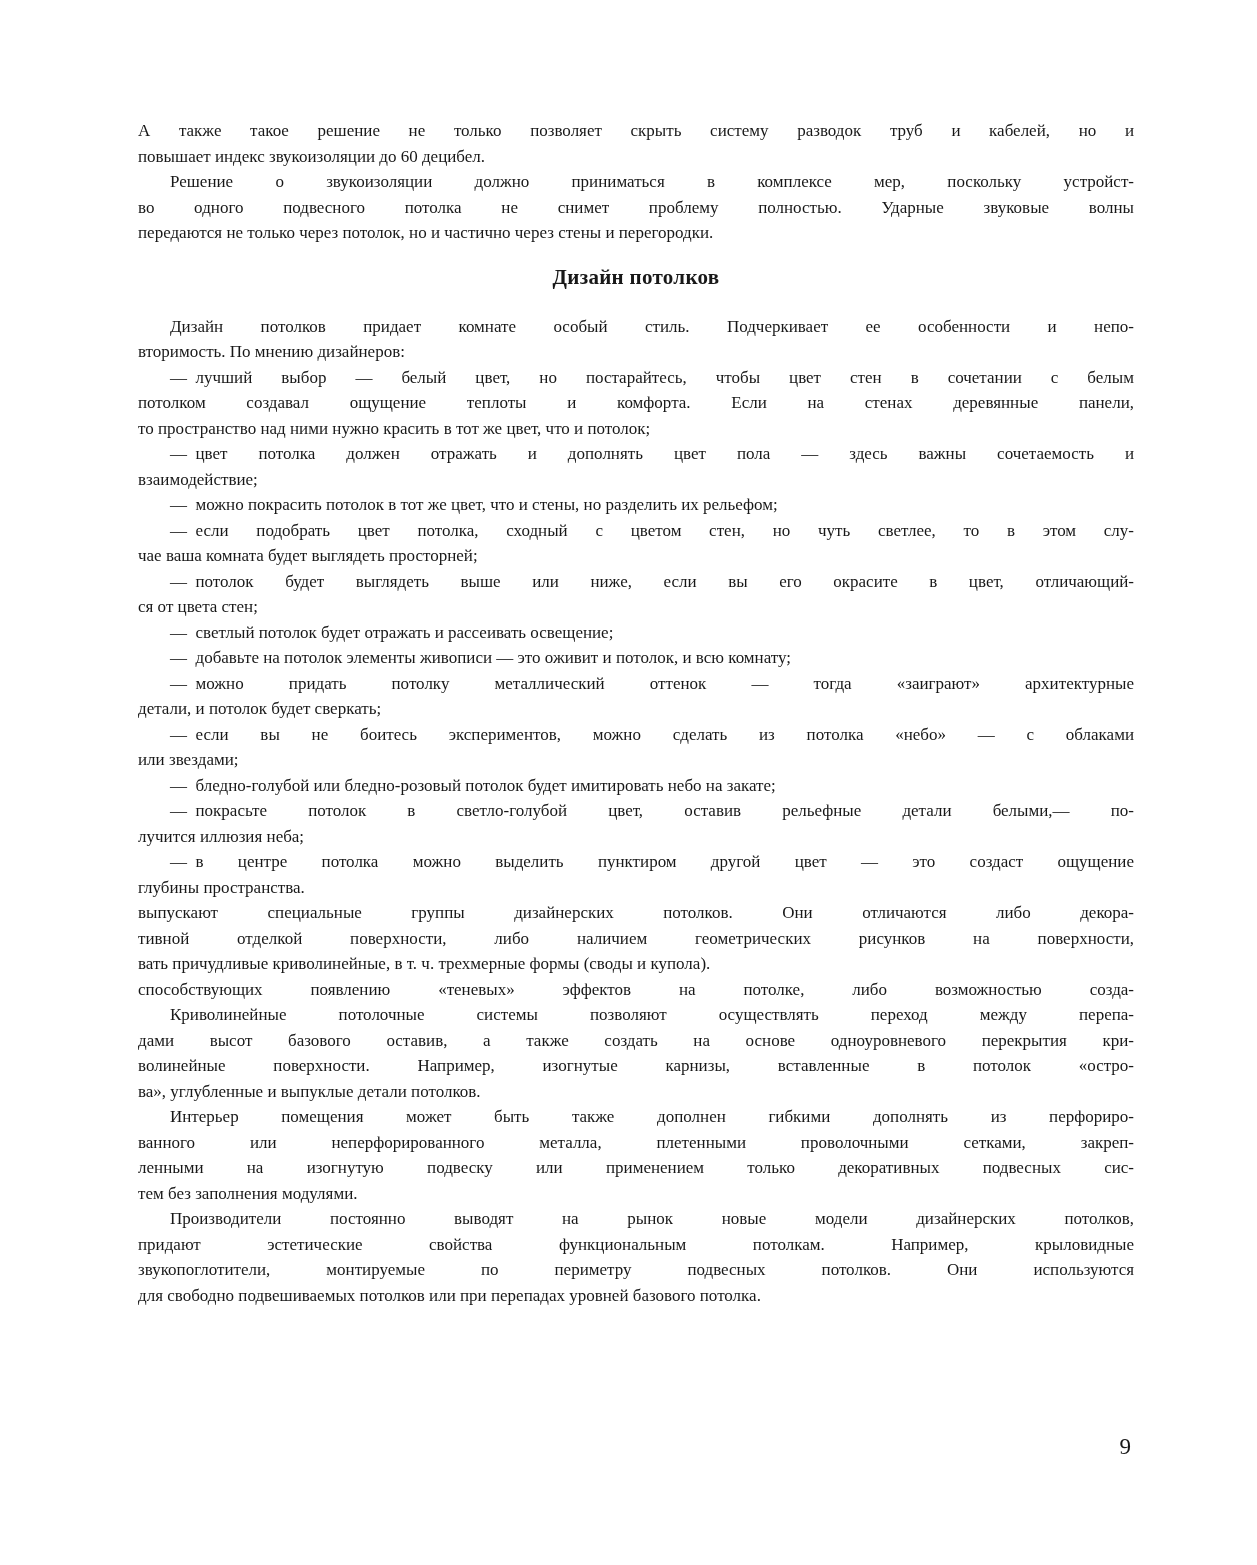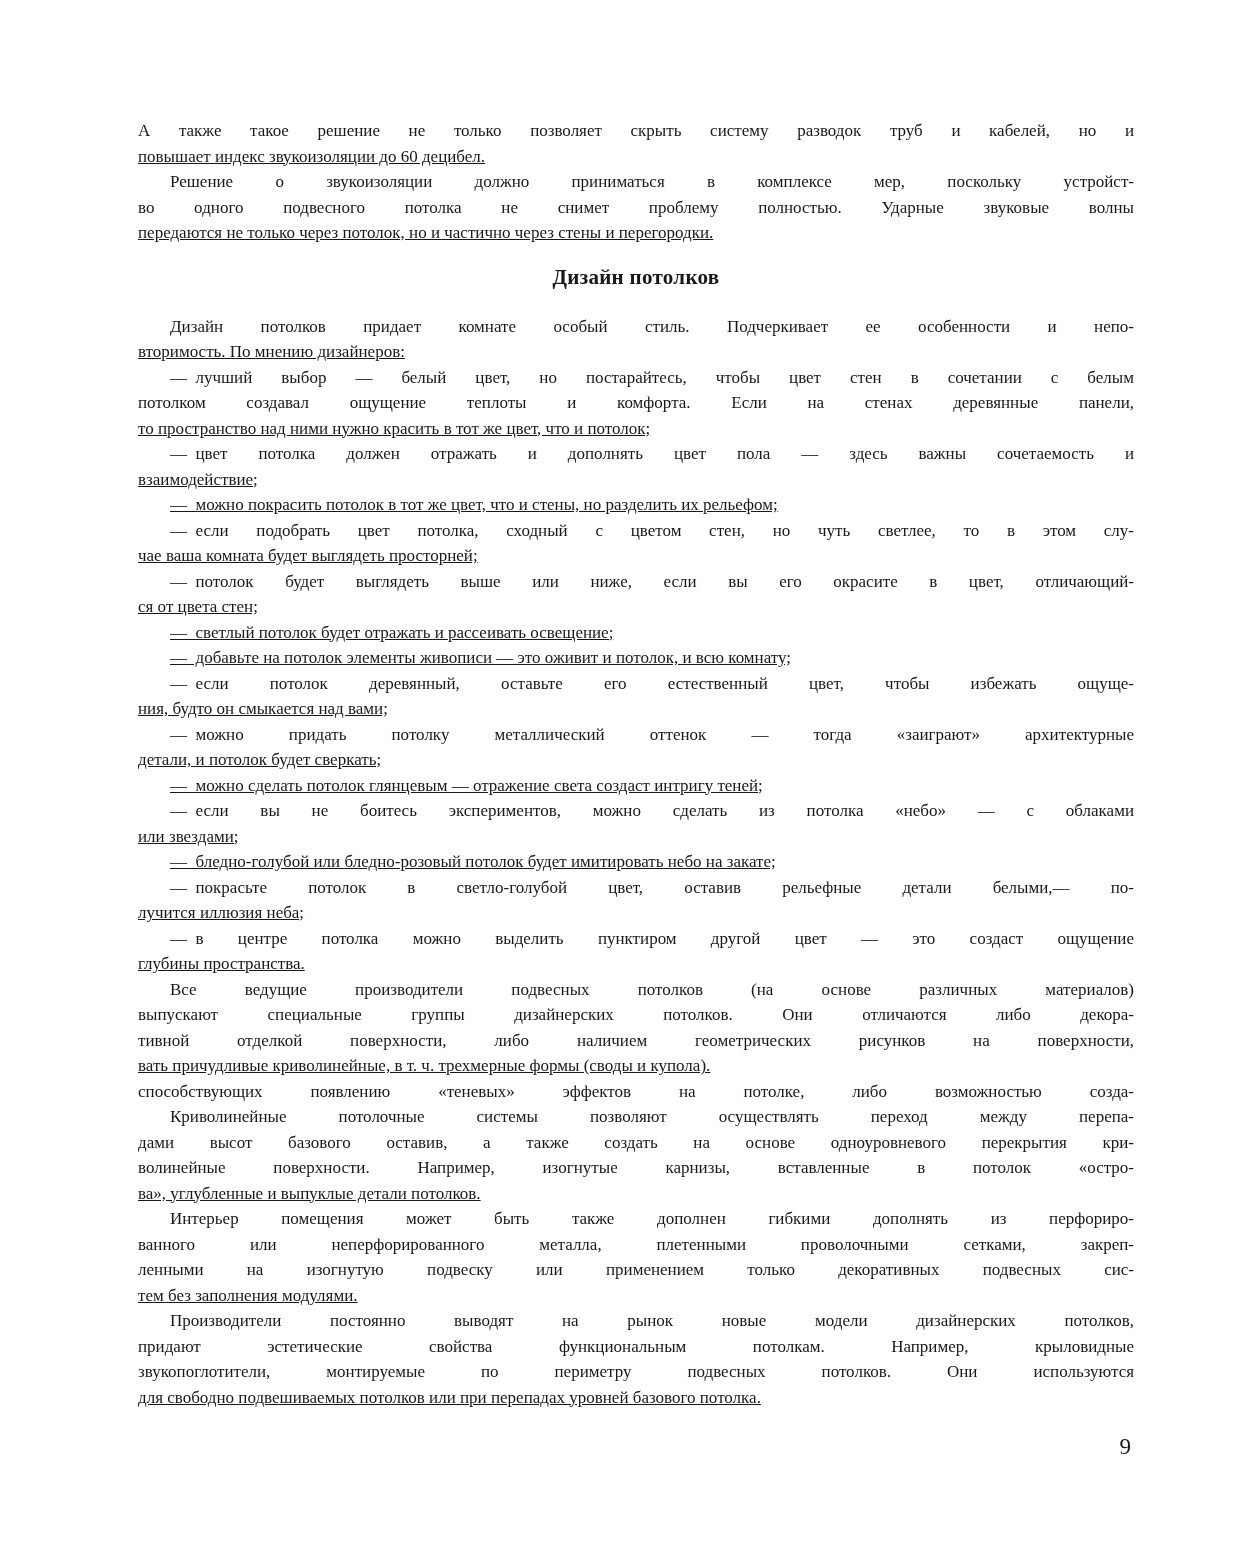--- a/index.html
+++ b/index.html
@@ -23,21 +23,20 @@
   .line {
     font-size: 17px;
     line-height: 25.5px;
     text-align: justify;
     text-align-last: justify;
     white-space: normal;
   }
   .line.last {
     text-align: right;
     text-align-last: left;
-    text-decoration: underline;
   }
   .line.indent { text-indent: 32px; }
   .heading {
     margin: 18px 0 23px 0;
     font-size: 21px;
     line-height: 27px;
     font-weight: bold;
     text-align: center;
     letter-spacing: 0.3px;
   }
@@ -91,47 +90,39 @@
           <div class="line indent">— потолок будет выглядеть выше или ниже, если вы его окрасите в цвет, отличающий-</div>
           <div class="line last">ся от цвета стен;</div>
         </div>
         <div class="paragraph">
           <div class="line indent last">— светлый потолок будет отражать и рассеивать освещение;</div>
         </div>
         <div class="paragraph">
           <div class="line indent last">— добавьте на потолок элементы живописи — это оживит и потолок, и всю комнату;</div>
         </div>
         <div class="paragraph">
-          <div class="line indent">— если потолок деревянный, оставьте его естественный цвет, чтобы избежать ощуще-</div>
-          <div class="line last">ния, будто он смыкается над вами;</div>
-        </div>
-        <div class="paragraph">
           <div class="line indent">— можно придать потолку металлический оттенок — тогда «заиграют» архитектурные</div>
           <div class="line last">детали, и потолок будет сверкать;</div>
-        </div>
-        <div class="paragraph">
-          <div class="line indent last">— можно сделать потолок глянцевым — отражение света создаст интригу теней;</div>
         </div>
         <div class="paragraph">
           <div class="line indent">— если вы не боитесь экспериментов, можно сделать из потолка «небо» — с облаками</div>
           <div class="line last">или звездами;</div>
         </div>
         <div class="paragraph">
           <div class="line indent last">— бледно-голубой или бледно-розовый потолок будет имитировать небо на закате;</div>
         </div>
         <div class="paragraph">
           <div class="line indent">— покрасьте потолок в светло-голубой цвет, оставив рельефные детали белыми,— по-</div>
           <div class="line last">лучится иллюзия неба;</div>
         </div>
         <div class="paragraph">
           <div class="line indent">— в центре потолка можно выделить пунктиром другой цвет — это создаст ощущение</div>
           <div class="line last">глубины пространства.</div>
         </div>
         <div class="paragraph">
-          <div class="line indent">Все ведущие производители подвесных потолков (на основе различных материалов)</div>
           <div class="line">выпускают специальные группы дизайнерских потолков. Они отличаются либо декора-</div>
           <div class="line">тивной отделкой поверхности, либо наличием геометрических рисунков на поверхности,</div>
           <div class="line last">вать причудливые криволинейные, в т. ч. трехмерные формы (своды и купола).</div>
           <div class="line">способствующих появлению «теневых» эффектов на потолке, либо возможностью созда-</div>
         </div>
         <div class="paragraph">
           <div class="line indent">Криволинейные потолочные системы позволяют осуществлять переход между перепа-</div>
           <div class="line">дами высот базового оставив, а также создать на основе одноуровневого перекрытия кри-</div>
           <div class="line">волинейные поверхности. Например, изогнутые карнизы, вставленные в потолок «остро-</div>
           <div class="line last">ва», углубленные и выпуклые детали потолков.</div>

